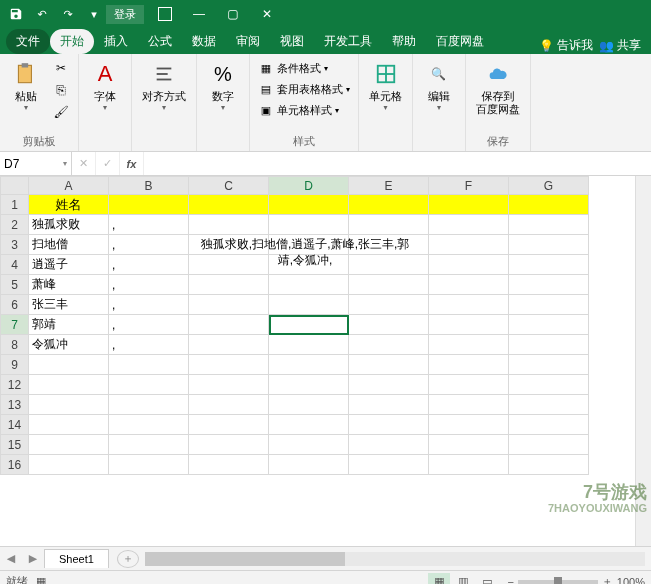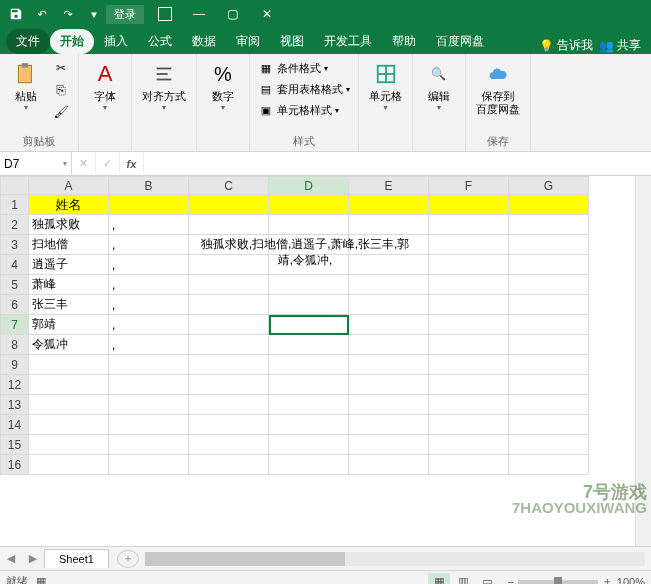--- a/index.html
+++ b/index.html
@@ -13,21 +13,21 @@
 .titlebar .title { flex: 1; text-align: center; font-size: 12px; white-space: nowrap; overflow: hidden; }
 .titlebar .wincontrols { display: flex; }
 .titlebar .wbtn { width: 34px; height: 28px; display: flex; align-items: center; justify-content: center; color: #fff; }
 .titlebar .login { background: rgba(255,255,255,0.15); padding: 2px 8px; font-size: 11px; margin-right: 4px; }
 .titlebar .boxicon { border: 1px solid #fff; width: 14px; height: 14px; position: relative; }
 
 
 .tabs { height: 26px; background: #0f7a3f; display: flex; align-items: flex-end; padding: 0 6px; color: #fff; font-size: 12px; }
 .tabs .tab { padding: 4px 10px; cursor: pointer; border-radius: 20px; }
 .tabs .tab.file { background: #0d5e30; }
-.tabs .tab.active { background: #f3f3f3; color: #0f7a3f; font-weight: bold; }
+.tabs .tab.active { background: #f3f3f3; color: #0f7a3f; }
 .tabs .spacer { flex: 1; }
 .tabs .right { display: flex; gap: 6px; align-items: center; padding-right: 4px; }
 .tabs .right .ritem { display: flex; align-items: center; gap: 3px; }
 
 
 .ribbon { height: 98px; background: #f3f3f3; border-bottom: 1px solid #d4d4d4; display: flex; }
 .group { border-right: 1px solid #e0e0e0; padding: 4px 6px 2px 6px; display: flex; flex-direction: column; justify-content: space-between; }
 .group-label { text-align: center; font-size: 11px; color: #666; margin-top: 2px; }
 .group-body { display: flex; align-items: flex-start; gap: 4px; flex: 1; }
 .bigbtn { display: flex; flex-direction: column; align-items: center; justify-content: center; padding: 2px 4px; min-width: 40px; }
@@ -76,21 +76,21 @@
 
 .statusbar { height: 22px; background: #f3f3f3; border-top: 1px solid #d4d4d4; display: flex; align-items: center; font-size: 11px; padding: 0 6px; color: #555; }
 .statusbar .spacer { flex: 1; }
 .statusbar .viewbtn { width: 22px; height: 18px; display: flex; align-items: center; justify-content: center; margin: 0 1px; }
 .statusbar .viewbtn.active { background: #d0e8d8; }
 .statusbar .zoom { display: flex; align-items: center; gap: 4px; margin-left: 8px; }
 .statusbar .slider { width: 80px; height: 4px; background: #ccc; position: relative; }
 .statusbar .slider .sthumb { position: absolute; left: 50%; top: -3px; width: 8px; height: 10px; background: #888; transform: translateX(-50%); }
 
 .watermark { position: absolute; right: 4px; bottom: 30px; font-size: 18px; color: rgba(80,120,60,0.6); font-weight: bold; pointer-events: none; text-align: right; line-height: 16px; }
-.watermark .sm { font-size: 15px; display: block; color: rgba(80,120,60,0.5); }
+.watermark .sm { font-size: 11px; display: block; color: rgba(80,120,60,0.5); }
 </style>
 </head>
 <body>
 
 <div class="titlebar">
   <div class="qat">
     <div class="qbtn">
         <svg width="14" height="14" viewBox="0 0 24 24">
           <path d="M17 3H5a2 2 0 00-2 2v14a2 2 0 002 2h14a2 2 0 002-2V7l-4-4zM12 19a3 3 0 110-6 3 3 0 010 6zM15 9H5V5h10v4z"></path>
         </svg>

